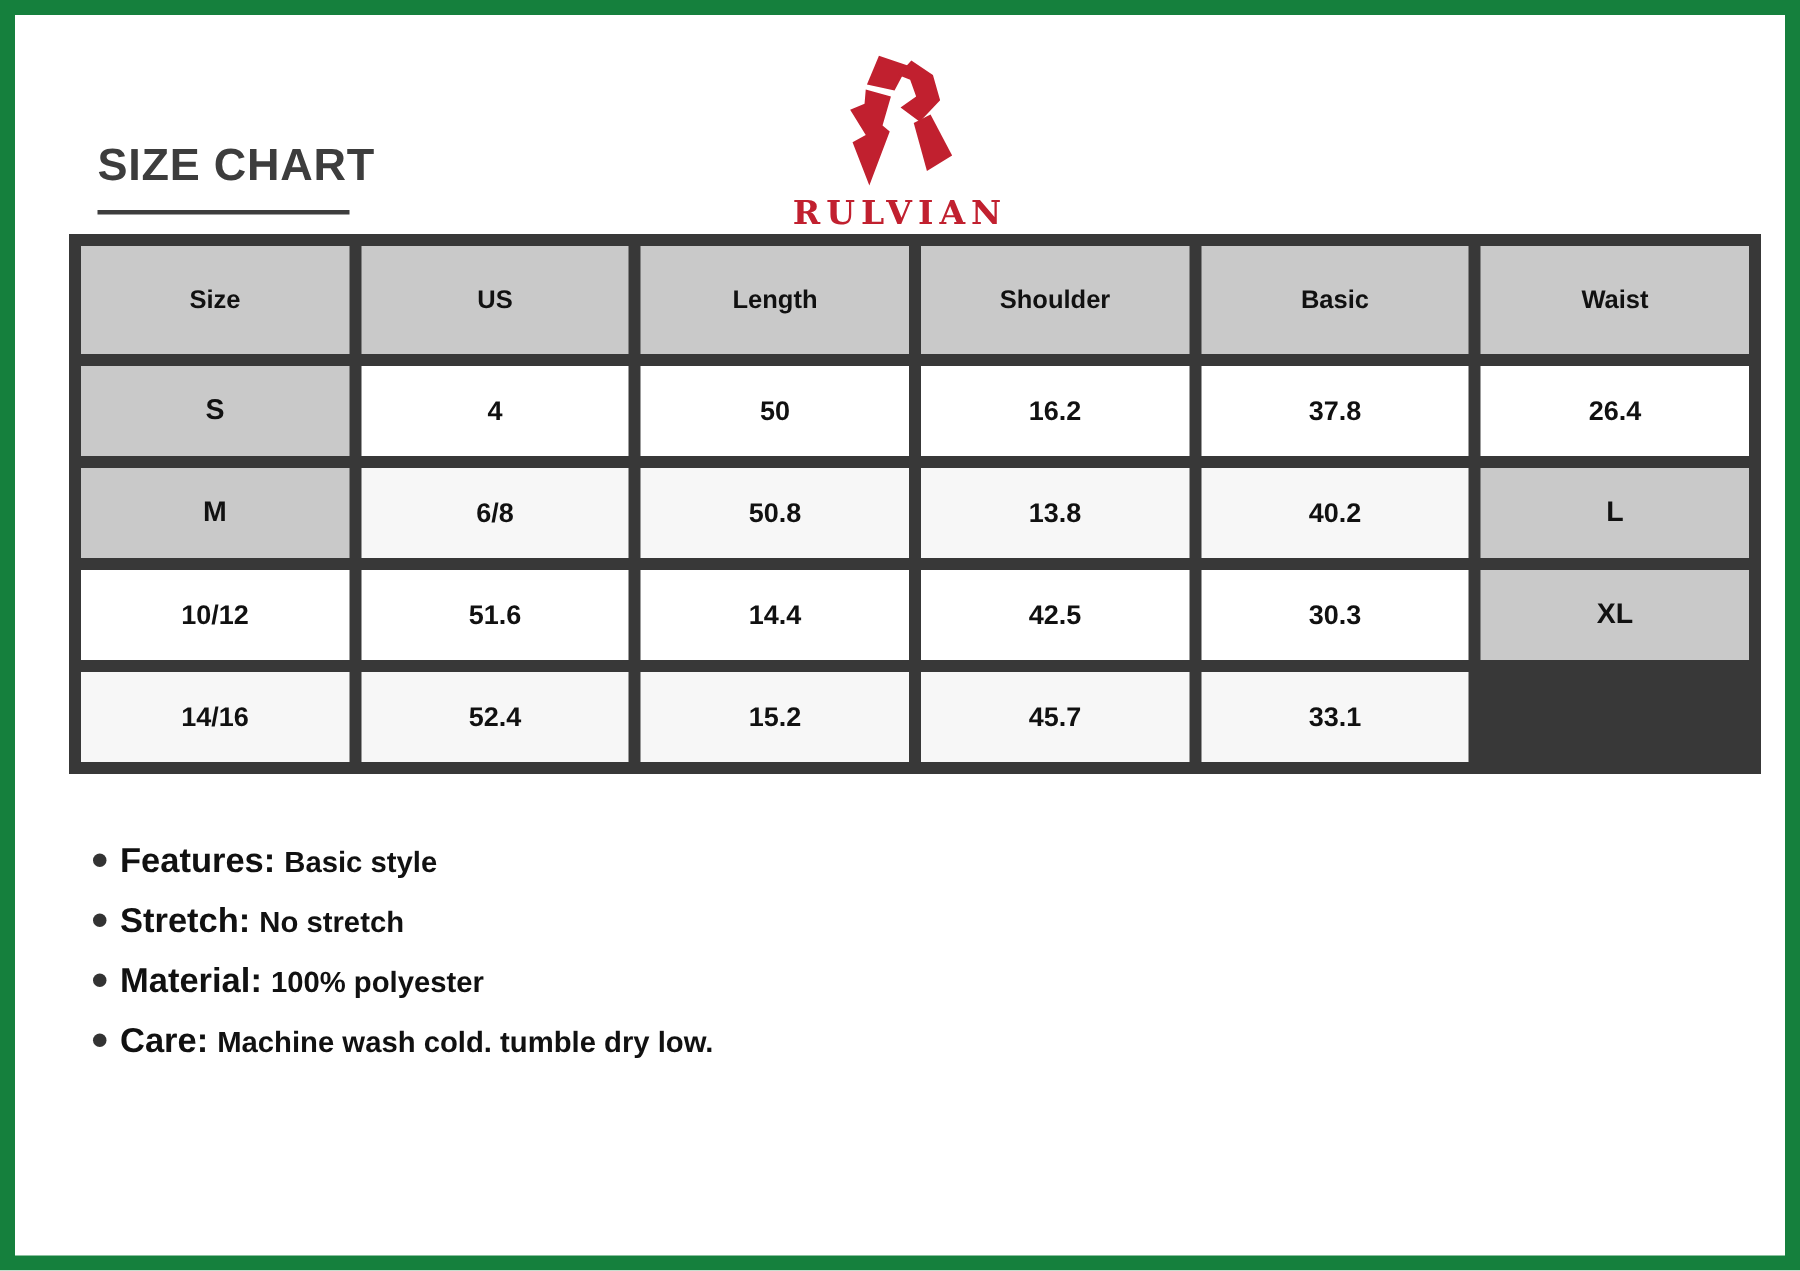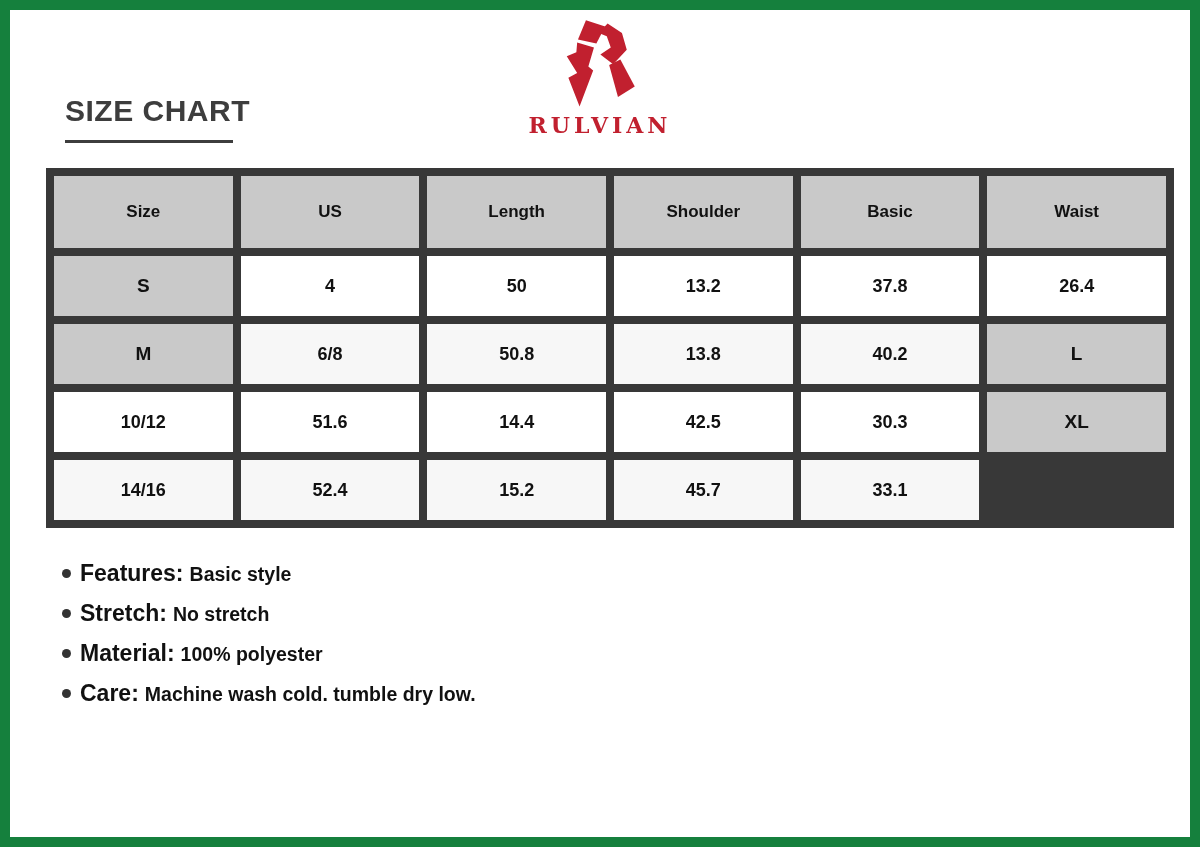--- a/index.html
+++ b/index.html
@@ -29,38 +29,38 @@
     line-height: 1;
   }
   .title-underline {
     margin-top: 14px;
     width: 168px;
     height: 3px;
     background: #3d3d3d;
   }
   .brand {
     position: absolute;
-    left: 50%; top: 7px;
+    left: 50%; top: 24px;
     transform: translateX(-50%);
     text-align: right;
   }
   .brand svg { display: block; margin: 0 auto; }
   .brand-name {
     margin-top: 3px;
     font-family: "DejaVu Serif", "Liberation Serif", serif;
     font-size: 22px;
     font-weight: bold;
     letter-spacing: 4px;
     color: #c1202f;
   }
 
   
   .size-table {
     position: absolute;
-    left: 36px; top: 158px;
+    left: 36px; top: 146px;
     width: 1128px;
     background: #383838;
     display: grid;
     grid-template-columns: repeat(6, 1fr);
     grid-auto-rows: 60px;
     grid-template-rows: 72px;
     gap: 8px;
     padding: 8px;
   }
   .cell {
@@ -134,21 +134,21 @@
   <div class="size-table">
       <div class="cell head">Size</div>
       <div class="cell head">US</div>
       <div class="cell head">Length</div>
       <div class="cell head">Shoulder</div>
       <div class="cell head">Basic</div>
       <div class="cell head">Waist</div>
       <div class="cell size-col">S</div>
       <div class="cell val">4</div>
       <div class="cell val">50</div>
-      <div class="cell val">13.2</div>
+      <div class="cell val">16.2</div>
       <div class="cell val">37.8</div>
       <div class="cell val">26.4</div>
       <div class="cell size-col">M</div>
       <div class="cell val row-alt">6/8</div>
       <div class="cell val row-alt">50.8</div>
       <div class="cell val row-alt">13.8</div>
       <div class="cell val row-alt">40.2</div>
       <div class="cell size-col">L</div>
       <div class="cell val">10/12</div>
       <div class="cell val">51.6</div>

